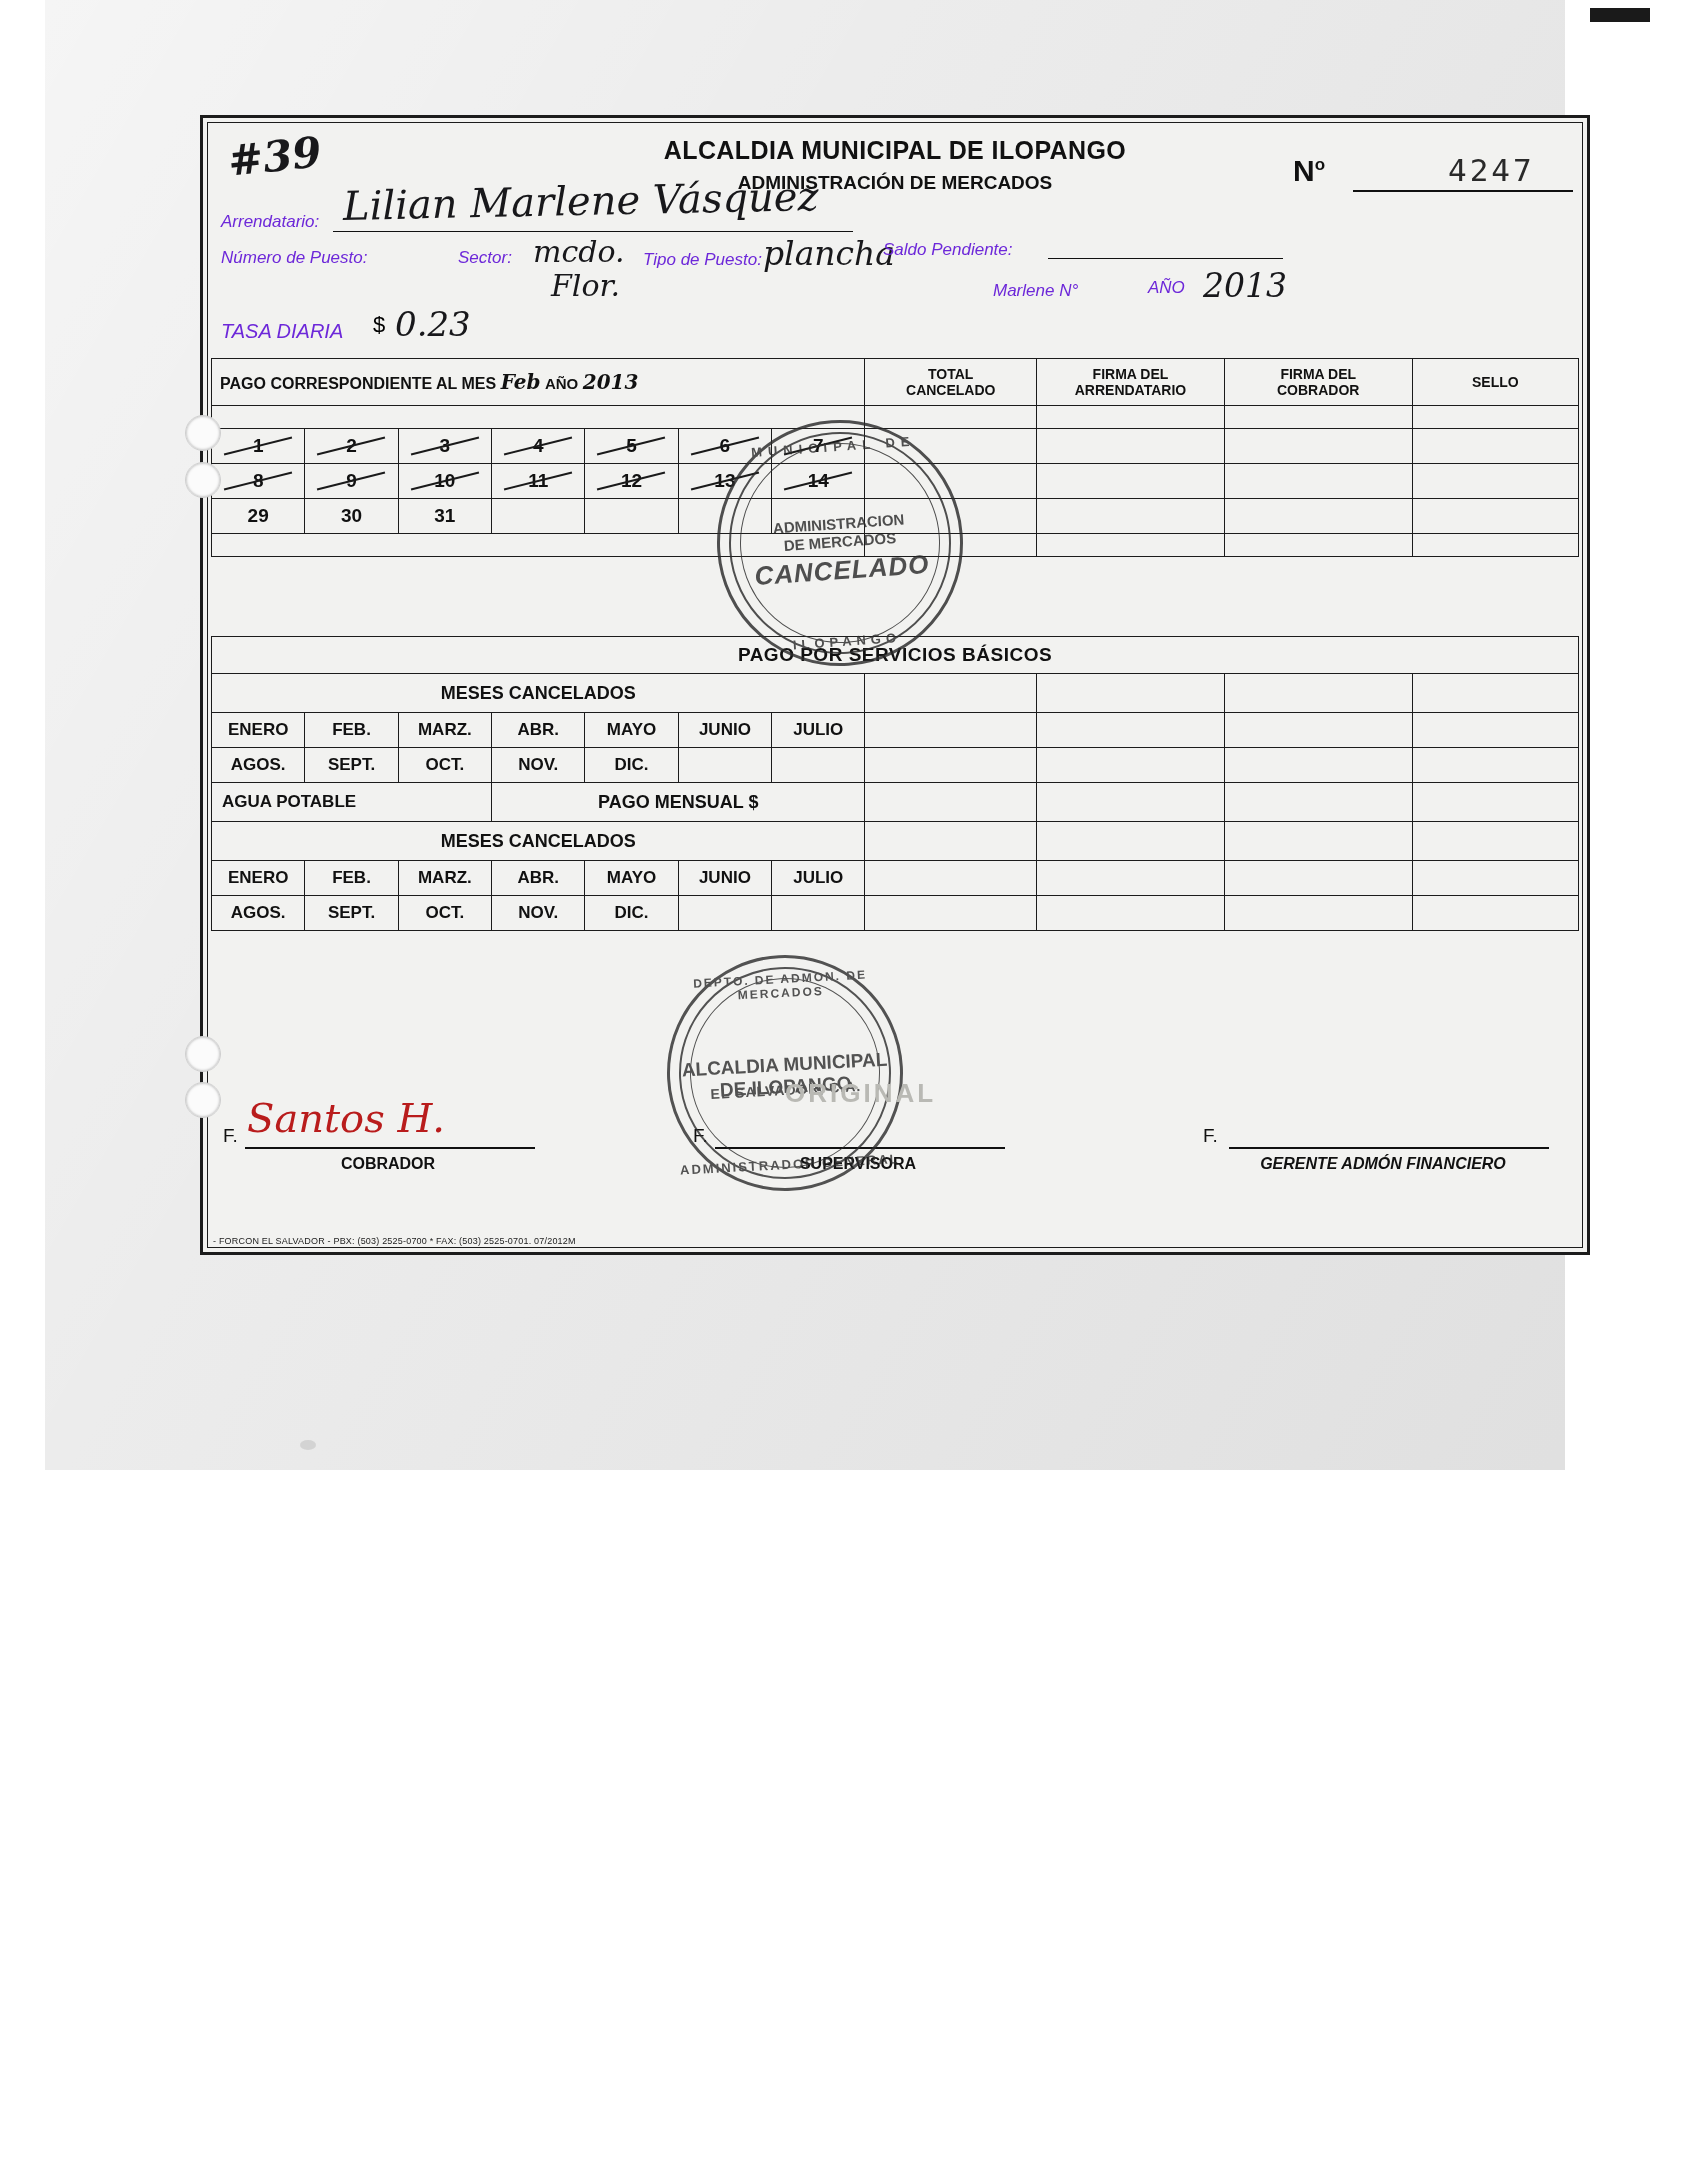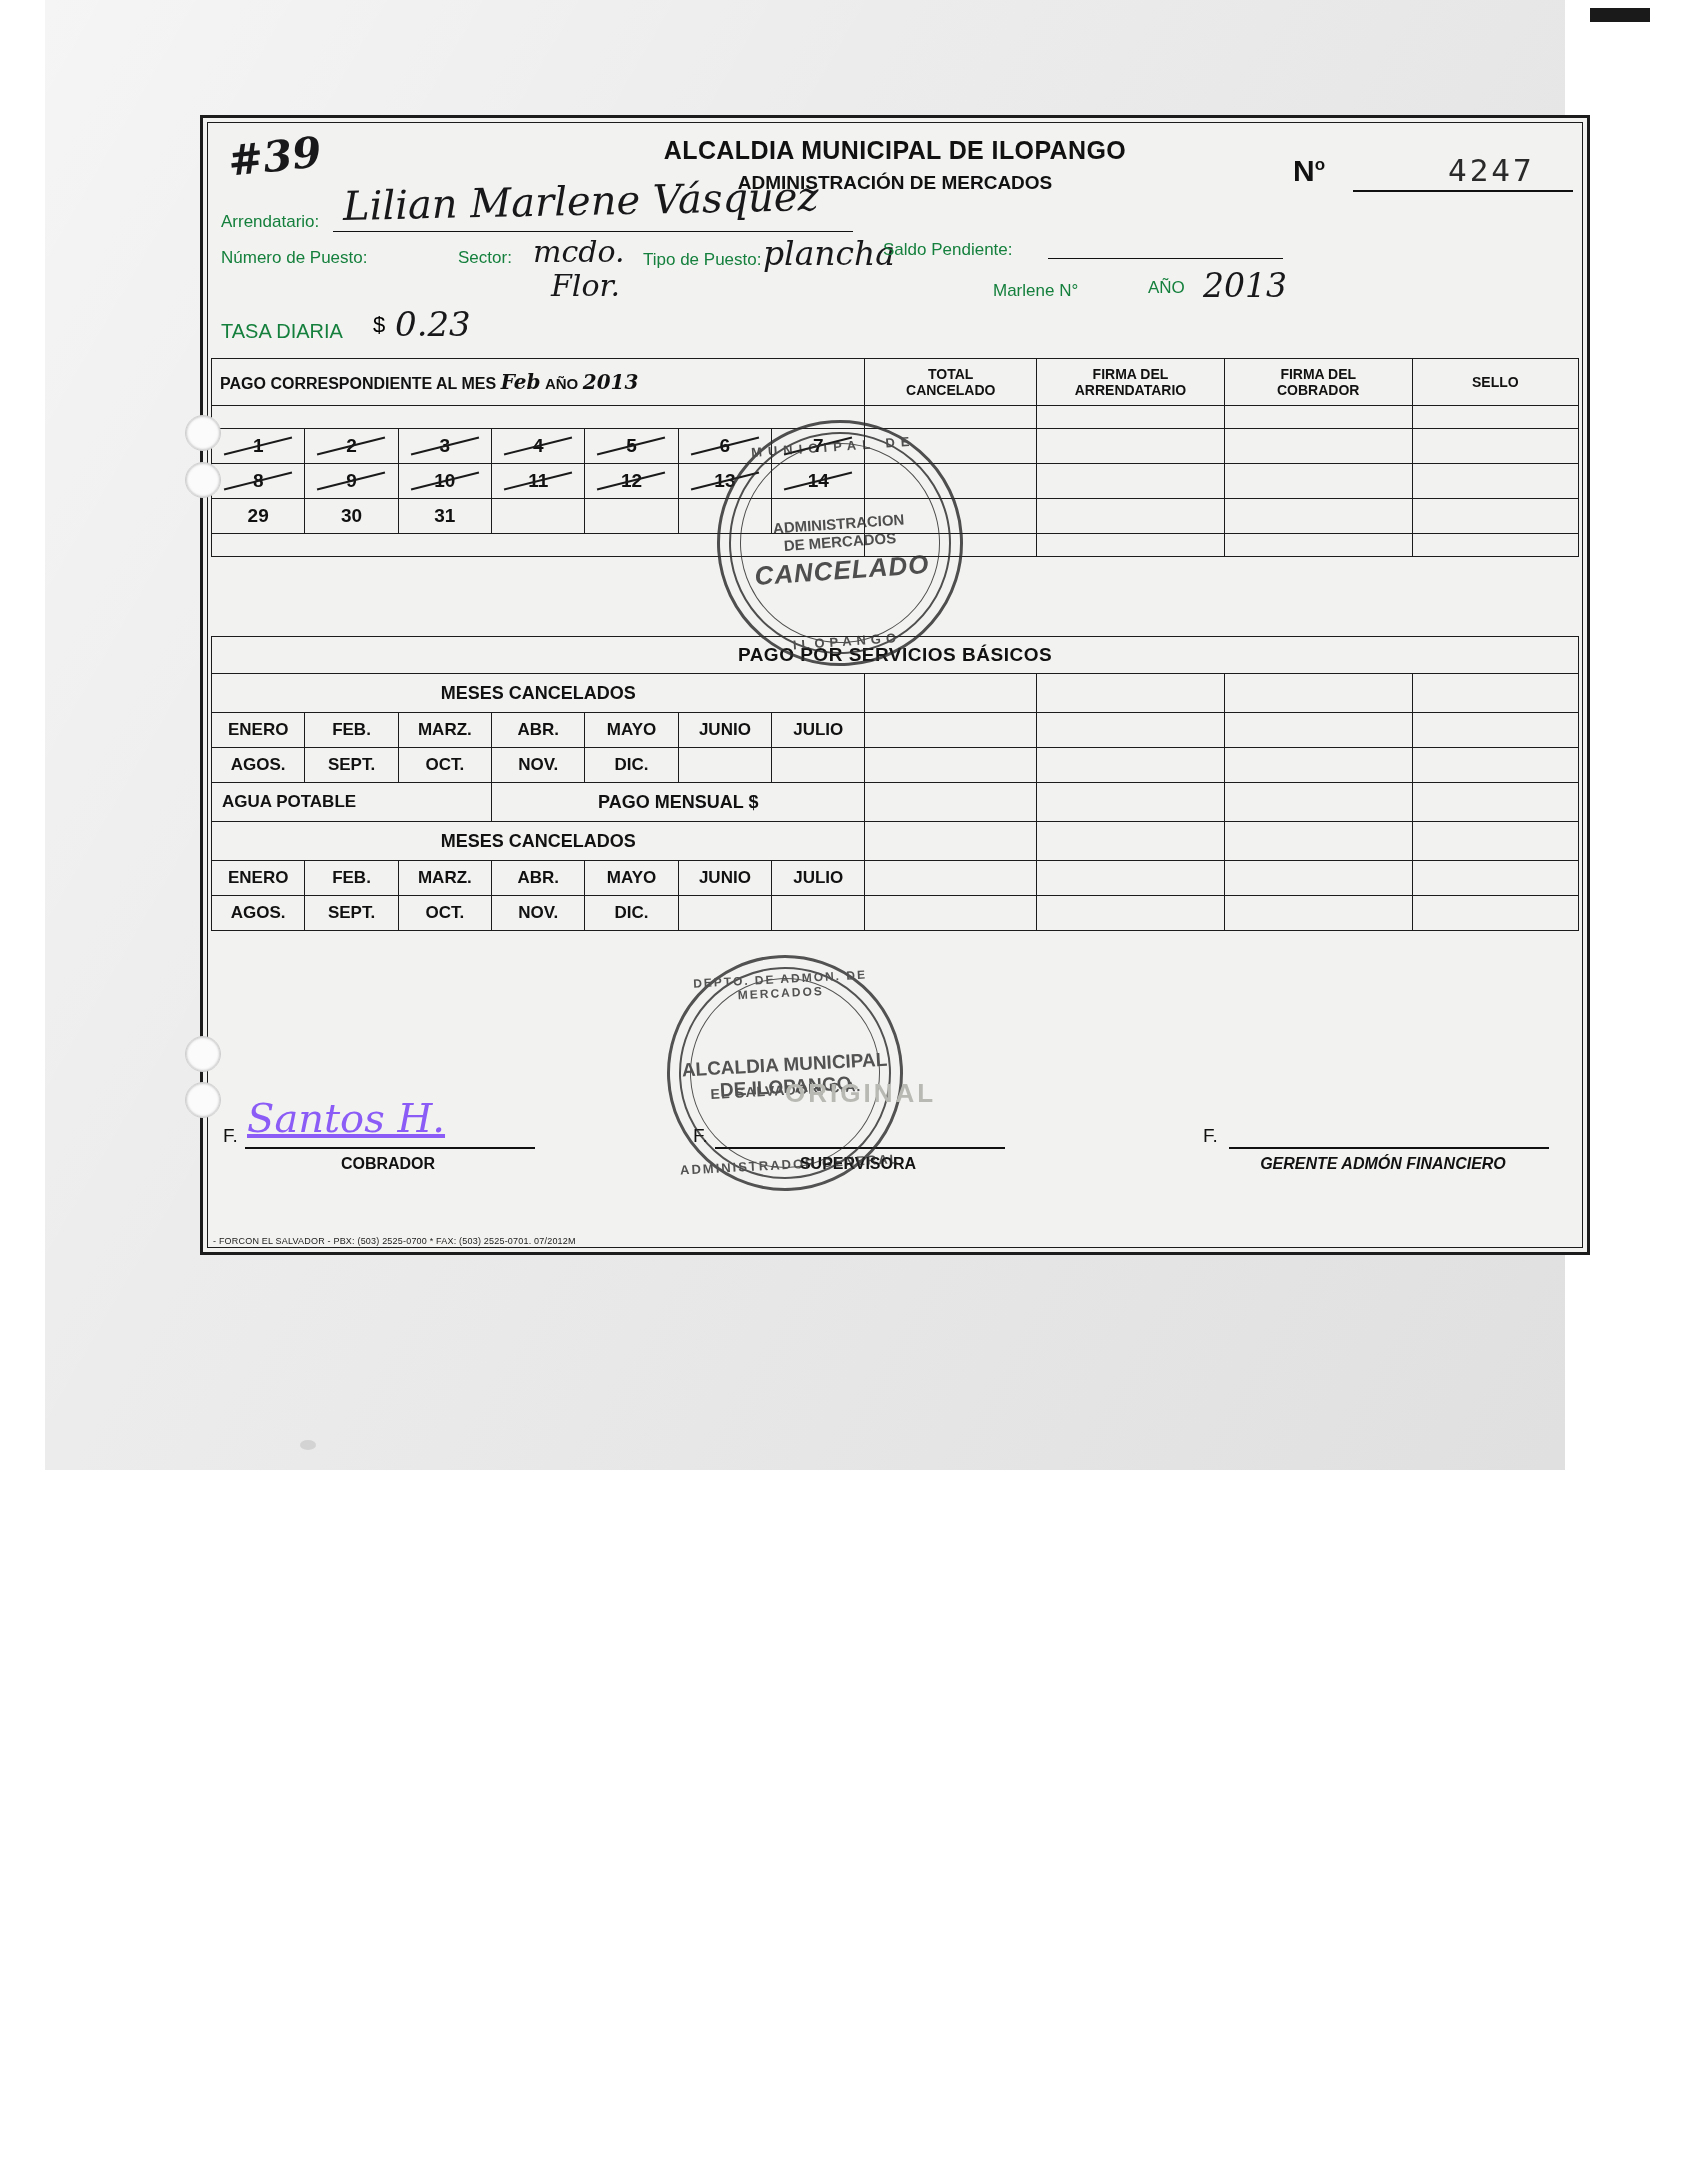--- a/index.html
+++ b/index.html
@@ -107,21 +107,21 @@
     font-style: italic;
   }
   .hand-39 {
     position: absolute;
     left: 25px;
     top: 14px;
     font-size: 42px;
     font-weight: bold;
     transform: rotate(-6deg);
   }
-  .lbl { position: absolute; font-size: 17px; color: #15803d; }
+  .lbl { position: absolute; font-size: 17px; color: #6d28d9; font-style: italic; }
   .line { position: absolute; border-bottom: 1.5px solid #111; }
 
   .f-arrendatario-lbl { left: 18px; top: 94px; }
   .f-arrendatario-val {
     position: absolute;
     left: 140px;
     top: 60px;
     font-size: 40px;
     transform: rotate(-1.2deg);
   }
@@ -248,22 +248,21 @@
     font-weight: bold;
     color: #111;
     text-align: center;
   }
   .sig-hand {
     position: absolute;
     top: -8px;
     font-size: 40px;
     font-family: "DejaVu Serif", serif;
     font-style: italic;
-    color: #8b5cf6;
-    text-decoration: underline;
+    color: #b91c1c;
   }
   .footer-note {
     position: absolute;
     left: 10px;
     bottom: 6px;
     font-size: 9px;
     color: #222;
     letter-spacing: 0.2px;
   }
 

